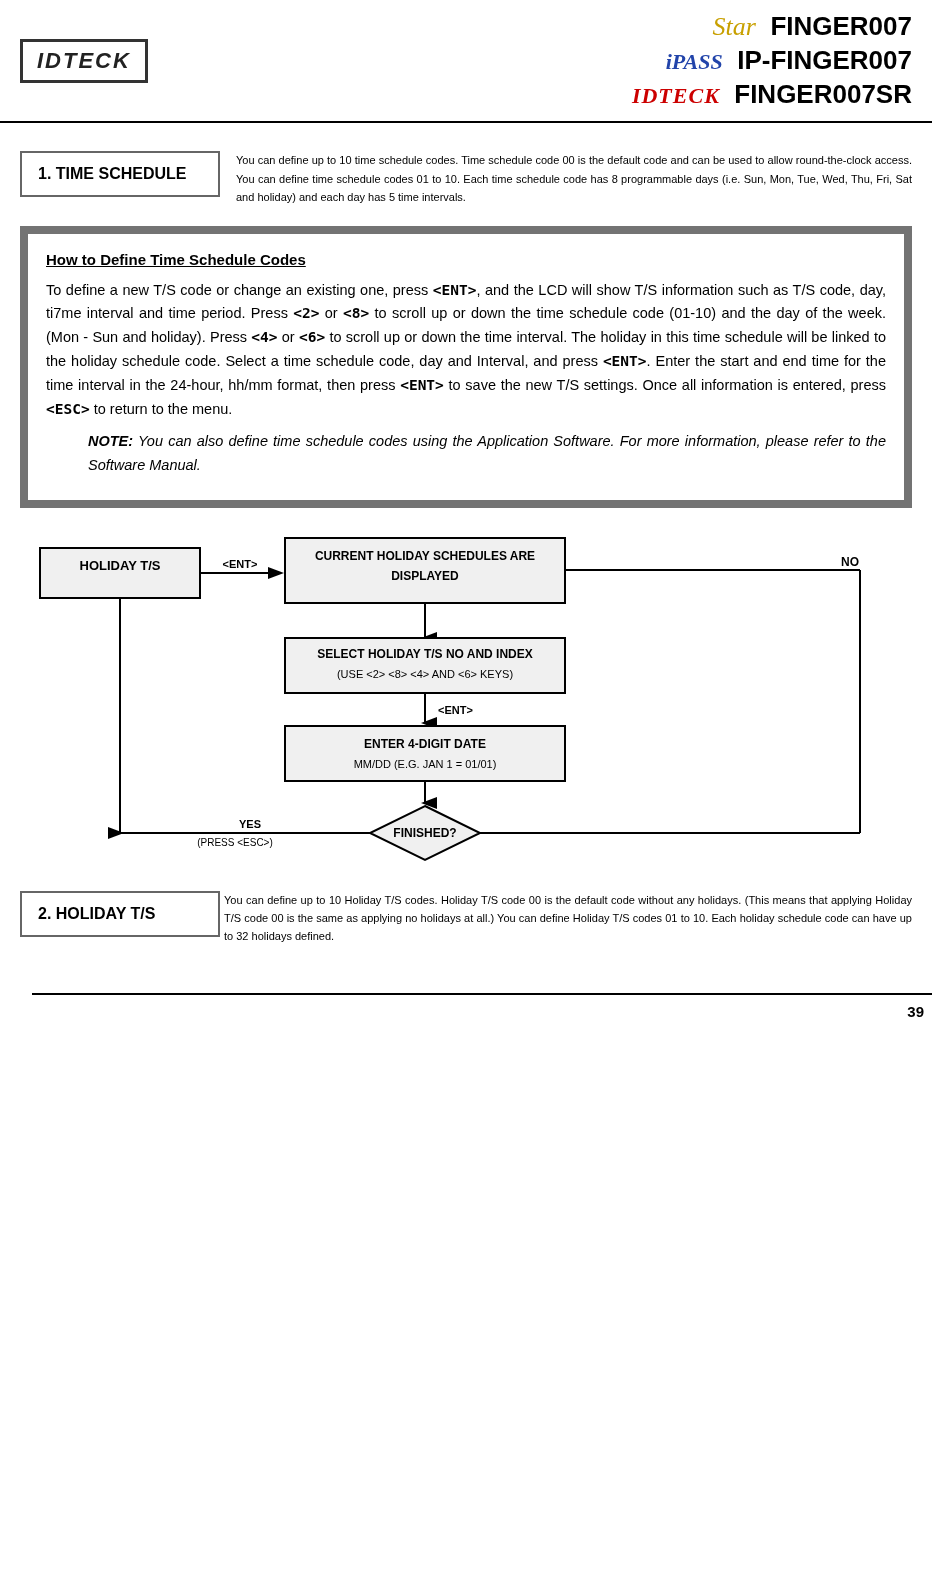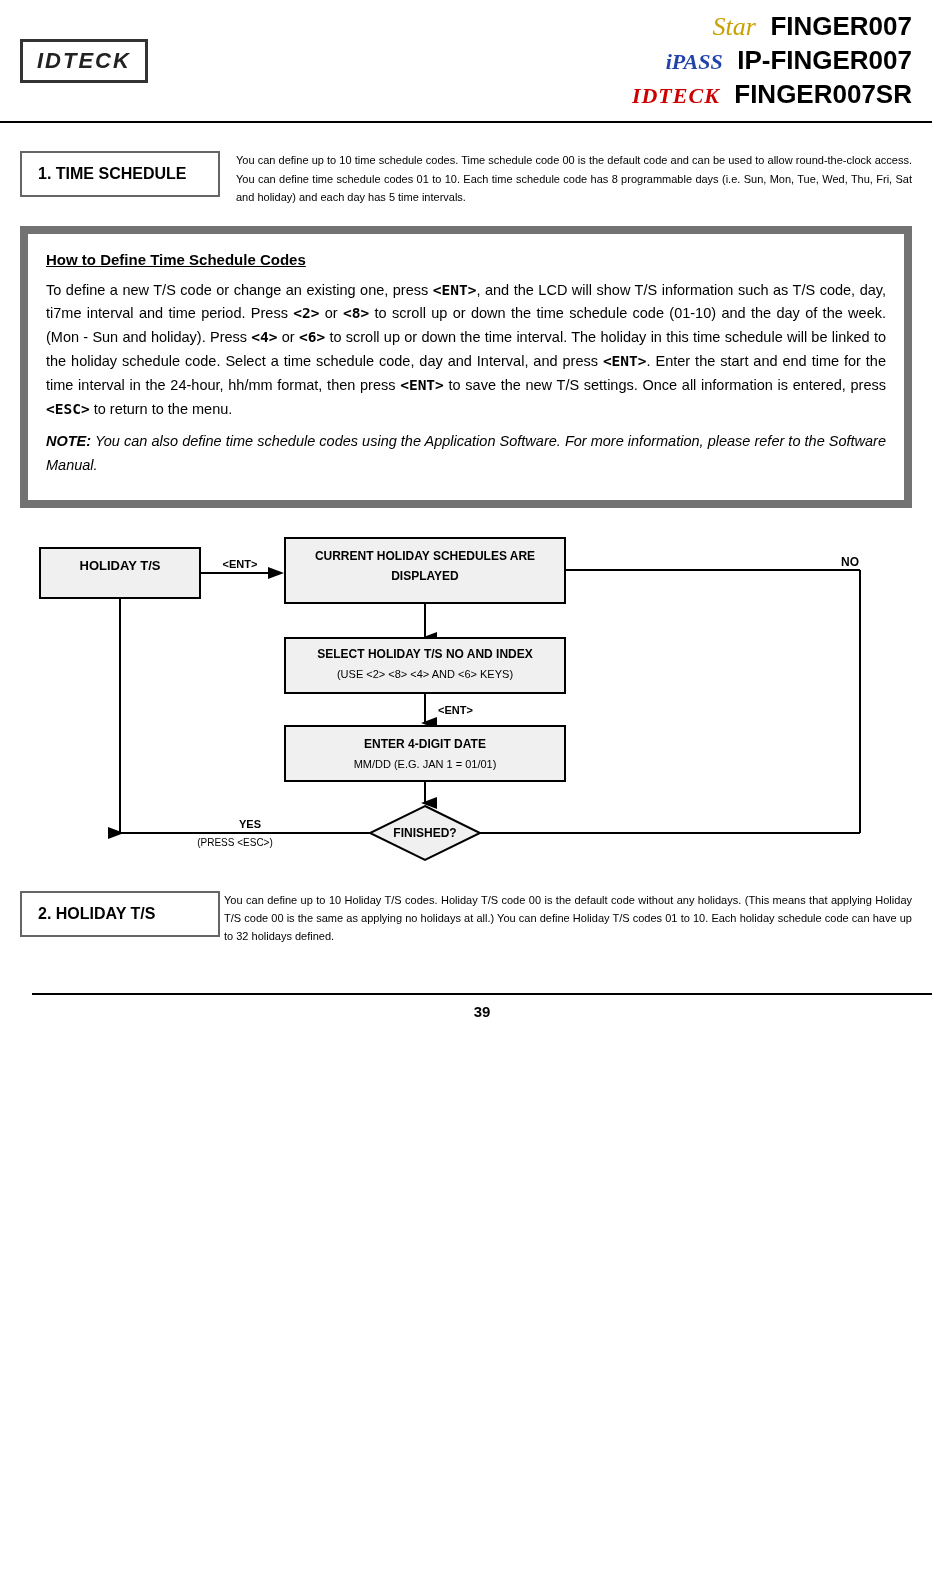--- a/index.html
+++ b/index.html
@@ -117,20 +117,21 @@
       font-weight: bold;
       text-decoration: underline;
       margin-bottom: 6px;
       font-size: 15px;
     }
     .how-to-box p {
       margin-bottom: 8px;
     }
     .how-to-box p.italic {
       font-style: italic;
+      margin-left: 42px;
     }
     kbd {
       font-weight: bold;
       font-style: normal;
     }
 
     
     .section-heading {
       font-weight: bold;
       text-decoration: underline;
@@ -140,21 +141,21 @@
 
     
     .section-bottom {
       display: flex;
       gap: 4px;
       margin-top: 10px;
     }
 
     
     .page-number {
-      text-align: center;
+      text-align: right;
       font-size: 15px;
       font-weight: bold;
       padding: 8px;
       border-top: 2px solid #000;
       margin-top: 20px;
       margin-left: 32px;
     }
 
     
     .flowchart-svg-container {

